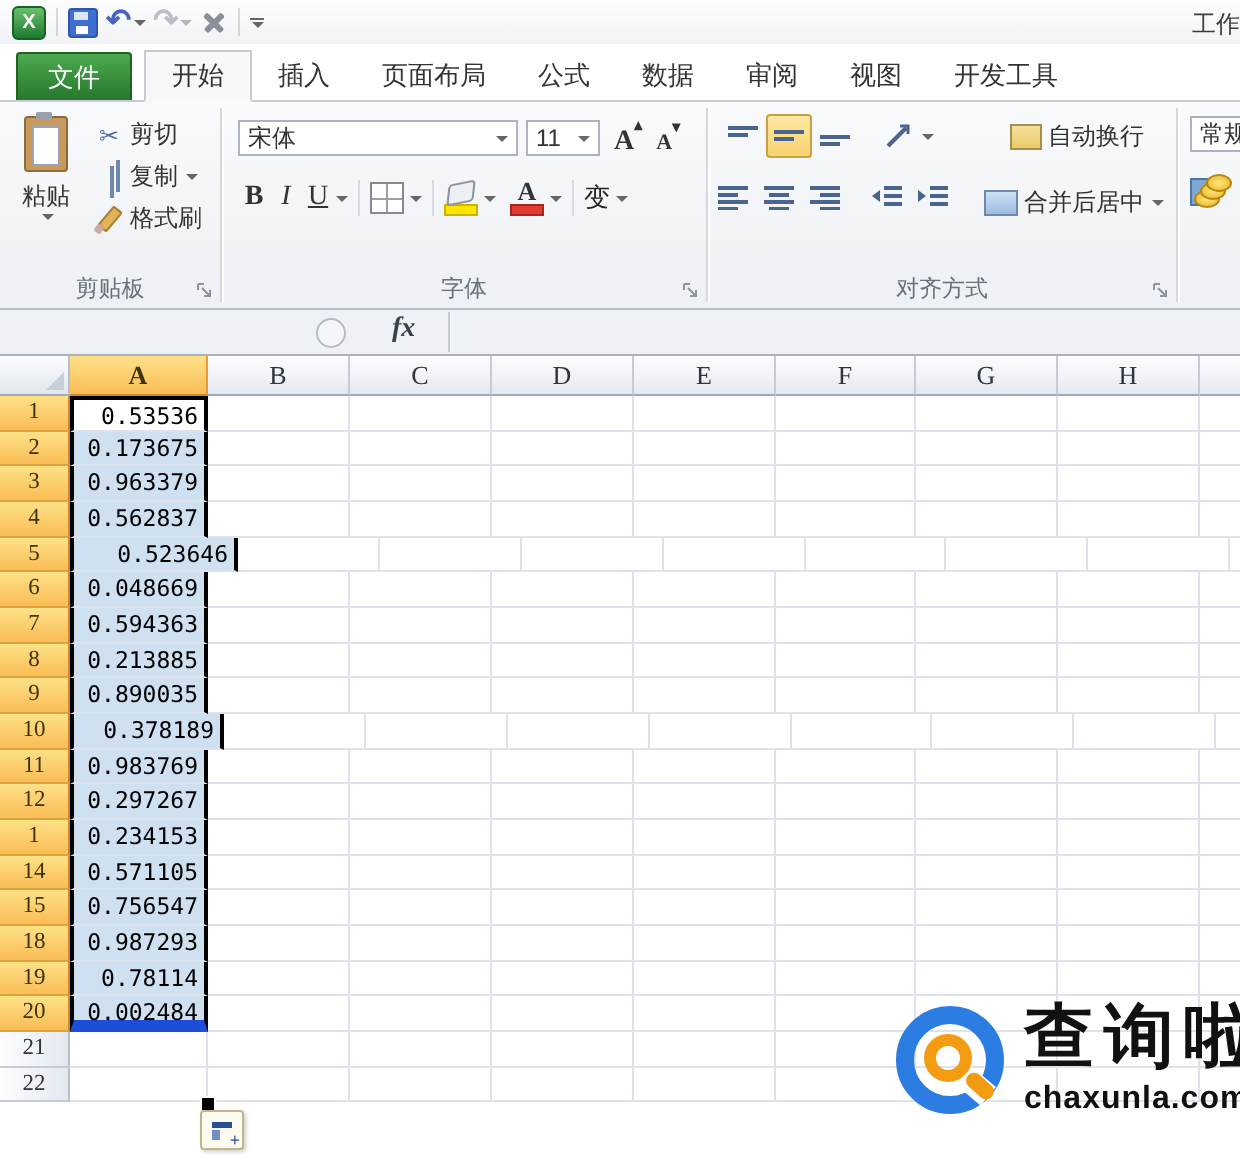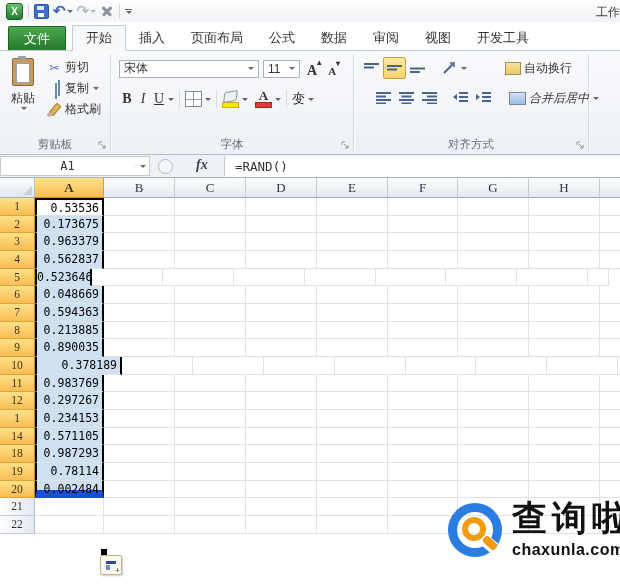--- a/index.html
+++ b/index.html
@@ -77,21 +77,21 @@
   .cbar{display:block;width:15px;height:4px;margin-top:0px;}
   .cbar.yellow{background:#ffe400;border:1px solid #c9b400;}
   .cbar.red{background:#e03c31;border:1px solid #a8241c;}
   .stack{display:flex;flex-direction:column;align-items:center;line-height:10px;}
   .fontcolor-a{font-family:"Liberation Serif",serif;font-weight:bold;font-size:13px;line-height:12px;}
   .phon{font-size:13px;line-height:20px;color:#222;}
 
   
   #grp-align{width:234px;}
   .arow1{position:absolute;left:6px;top:6px;display:flex;align-items:center;height:22px;}
-  .arow2{position:absolute;left:18px;top:35px;display:flex;align-items:center;height:24px;font-style:italic;}
+  .arow2{position:absolute;left:1px;top:35px;display:flex;align-items:flex-end;height:24px;}
   .abtn{width:21px;height:20px;display:flex;align-items:center;justify-content:center;border:1px solid transparent;border-radius:2px;}
   .abtn.on{background:linear-gradient(#fde9a5,#f9d26e);border-color:#c9a240;}
   .rib-txtbtn{display:flex;align-items:center;font-size:12px;white-space:nowrap;margin-left:8px;}
   .rib-txtbtn .sv{margin-right:3px;}
   .merge-ico{width:15px;height:11px;border:1px solid #6f89ac;background:linear-gradient(#cfe0f4,#9dbde4);position:relative;}
   .wrap-ico{width:14px;height:11px;border:1px solid #a58f4e;background:linear-gradient(#f5e19a,#ecc96a);}
 
   
   #grp-number{flex:1;min-width:0;}
   .numfmt{position:absolute;left:6px;top:7px;width:60px;}
@@ -123,21 +123,21 @@
   .chead.selhdr{background:linear-gradient(#fee187,#f9bd55);border-right:1px solid #e59d35;border-bottom:1px solid #cf8a25;color:#403312;font-weight:bold;}
   .rhead{width:35px;flex:none;box-sizing:border-box;text-align:center;font-size:11.5px;line-height:17px;color:#2e3440;
          background:linear-gradient(90deg,#fdfdfe,#e4e9f0);border-right:1px solid #b6c0cc;border-bottom:1px solid #c3ccd8;}
   .rhead.hl{background:linear-gradient(#fee187,#f9bd55);border-bottom:1px solid #e0a23a;border-right:1px solid #cf8a25;color:#403312;}
   .cell{flex:none;box-sizing:border-box;border-right:1px solid #dde3ec;border-bottom:1px solid #dde3ec;
         font-family:"DejaVu Sans Mono",monospace;font-size:11.5px;line-height:16px;text-align:right;padding-right:3px;color:#000;}
   .cell.sel{background:#cfe0f1;}
   .cell.act{background:#fff;}
   .cell.rng{border-left:2px solid #000;border-right:2px solid #000;}
   .cell.rng-top{border-top:2px solid #000;}
-  .cell.rng-bot{border-bottom:8px solid #1d4ed8;}
+  .cell.rng-bot{border-bottom:6px solid #1d4ed8;}
   #fill-handle{position:absolute;left:100px;top:370px;width:6px;height:6px;background:#000;border:1px solid #fff;}
   #autofill-btn{position:absolute;left:100px;top:377px;width:20px;height:18px;background:#fdfbef;border:1px solid #bdb78a;
                 border-radius:2px;display:flex;align-items:center;justify-content:center;box-shadow:1px 1px 2px rgba(0,0,0,.2);}
   .af-grid{position:relative;width:10px;height:9px;}
   .af-grid i{position:absolute;background:#274e92;}
   .af-grid i:nth-child(1){left:0;top:0;width:10px;height:3px;}
   .af-grid i:nth-child(2){left:0;top:4px;width:4px;height:5px;background:#6f8fc9;}
   .af-plus{position:absolute;right:1px;bottom:0px;font-size:9px;font-weight:bold;color:#274e92;line-height:8px;}
 
   
@@ -357,35 +357,36 @@
         </span>
       </div>
       <div class="g-label">对齐方式</div>
       <svg class="launcher" viewBox="0 0 9 9">
           <path d="M1 1 H4 M1 1 V4 M3 3 L7 7 M7 4 V7 H4" stroke="#6d7582" stroke-width="1" fill="none"></path>
         </svg>
     </div>
 
     <div class="g-sep"></div>
 
+    <div class="group" id="grp-number">
+      <div class="select numfmt">
+        <span>常规</span>
+      </div>
+      <div class="coins">
+          <i></i>
+          <i></i>
+          <i></i>
+        </div>
+    </div>
   </div>
 
   <div id="formulabar">
-    <div id="namebox">
-      <span class="val">A1</span>
-      <span class="ddzone">
-          <span class="dd-sm"></span>
-        </span>
-    </div>
     <span class="fb-circle"></span>
     <span id="fx">fx</span>
     <span id="fb-sep"></span>
-    <div id="fb-input">
-      <span>=RAND()</span>
-    </div>
   </div>
 
   <div id="grid">
     <div id="colhdr">
         <div class="corner"></div>
         <div class="chead selhdr" style="width: 69px;">A</div>
         <div class="chead" style="width: 71px;">B</div>
         <div class="chead" style="width: 71px;">C</div>
         <div class="chead" style="width: 71px;">D</div>
         <div class="chead" style="width: 71px;">E</div>
@@ -438,21 +439,21 @@
           <div class="cell" style="width: 71px;"></div>
           <div class="cell" style="width: 71px;"></div>
           <div class="cell" style="width: 71px;"></div>
           <div class="cell" style="width: 70px;"></div>
           <div class="cell" style="width: 71px;"></div>
           <div class="cell" style="width: 71px;"></div>
           <div class="cell" style="width: 21px;"></div>
         </div>
         <div class="g-row">
           <div class="rhead hl">5</div>
-          <div class="cell rng sel" style="width: 57px;">0.523646</div>
+          <div class="cell rng sel" style="width: 84px;">0.523646</div>
           <div class="cell" style="width: 71px;"></div>
           <div class="cell" style="width: 71px;"></div>
           <div class="cell" style="width: 71px;"></div>
           <div class="cell" style="width: 71px;"></div>
           <div class="cell" style="width: 70px;"></div>
           <div class="cell" style="width: 71px;"></div>
           <div class="cell" style="width: 71px;"></div>
           <div class="cell" style="width: 21px;"></div>
         </div>
         <div class="g-row">
@@ -498,21 +499,21 @@
           <div class="cell" style="width: 71px;"></div>
           <div class="cell" style="width: 71px;"></div>
           <div class="cell" style="width: 71px;"></div>
           <div class="cell" style="width: 70px;"></div>
           <div class="cell" style="width: 71px;"></div>
           <div class="cell" style="width: 71px;"></div>
           <div class="cell" style="width: 21px;"></div>
         </div>
         <div class="g-row">
           <div class="rhead hl">10</div>
-          <div class="cell rng sel" style="width: 87px;">0.378189</div>
+          <div class="cell rng sel" style="width: 77px;">0.378189</div>
           <div class="cell" style="width: 71px;"></div>
           <div class="cell" style="width: 71px;"></div>
           <div class="cell" style="width: 71px;"></div>
           <div class="cell" style="width: 71px;"></div>
           <div class="cell" style="width: 70px;"></div>
           <div class="cell" style="width: 71px;"></div>
           <div class="cell" style="width: 71px;"></div>
           <div class="cell" style="width: 21px;"></div>
         </div>
         <div class="g-row">
@@ -547,20 +548,32 @@
           <div class="cell" style="width: 71px;"></div>
           <div class="cell" style="width: 71px;"></div>
           <div class="cell" style="width: 70px;"></div>
           <div class="cell" style="width: 71px;"></div>
           <div class="cell" style="width: 71px;"></div>
           <div class="cell" style="width: 21px;"></div>
         </div>
         <div class="g-row">
           <div class="rhead hl">14</div>
           <div class="cell rng sel" style="width: 69px;">0.571105</div>
+          <div class="cell" style="width: 71px;"></div>
+          <div class="cell" style="width: 71px;"></div>
+          <div class="cell" style="width: 71px;"></div>
+          <div class="cell" style="width: 71px;"></div>
+          <div class="cell" style="width: 70px;"></div>
+          <div class="cell" style="width: 71px;"></div>
+          <div class="cell" style="width: 71px;"></div>
+          <div class="cell" style="width: 21px;"></div>
+        </div>
+        <div class="g-row">
+          <div class="rhead hl">15</div>
+          <div class="cell rng sel" style="width: 69px;">0.756547</div>
           <div class="cell" style="width: 71px;"></div>
           <div class="cell" style="width: 71px;"></div>
           <div class="cell" style="width: 71px;"></div>
           <div class="cell" style="width: 71px;"></div>
           <div class="cell" style="width: 70px;"></div>
           <div class="cell" style="width: 71px;"></div>
           <div class="cell" style="width: 71px;"></div>
           <div class="cell" style="width: 21px;"></div>
         </div>
         <div class="g-row">

